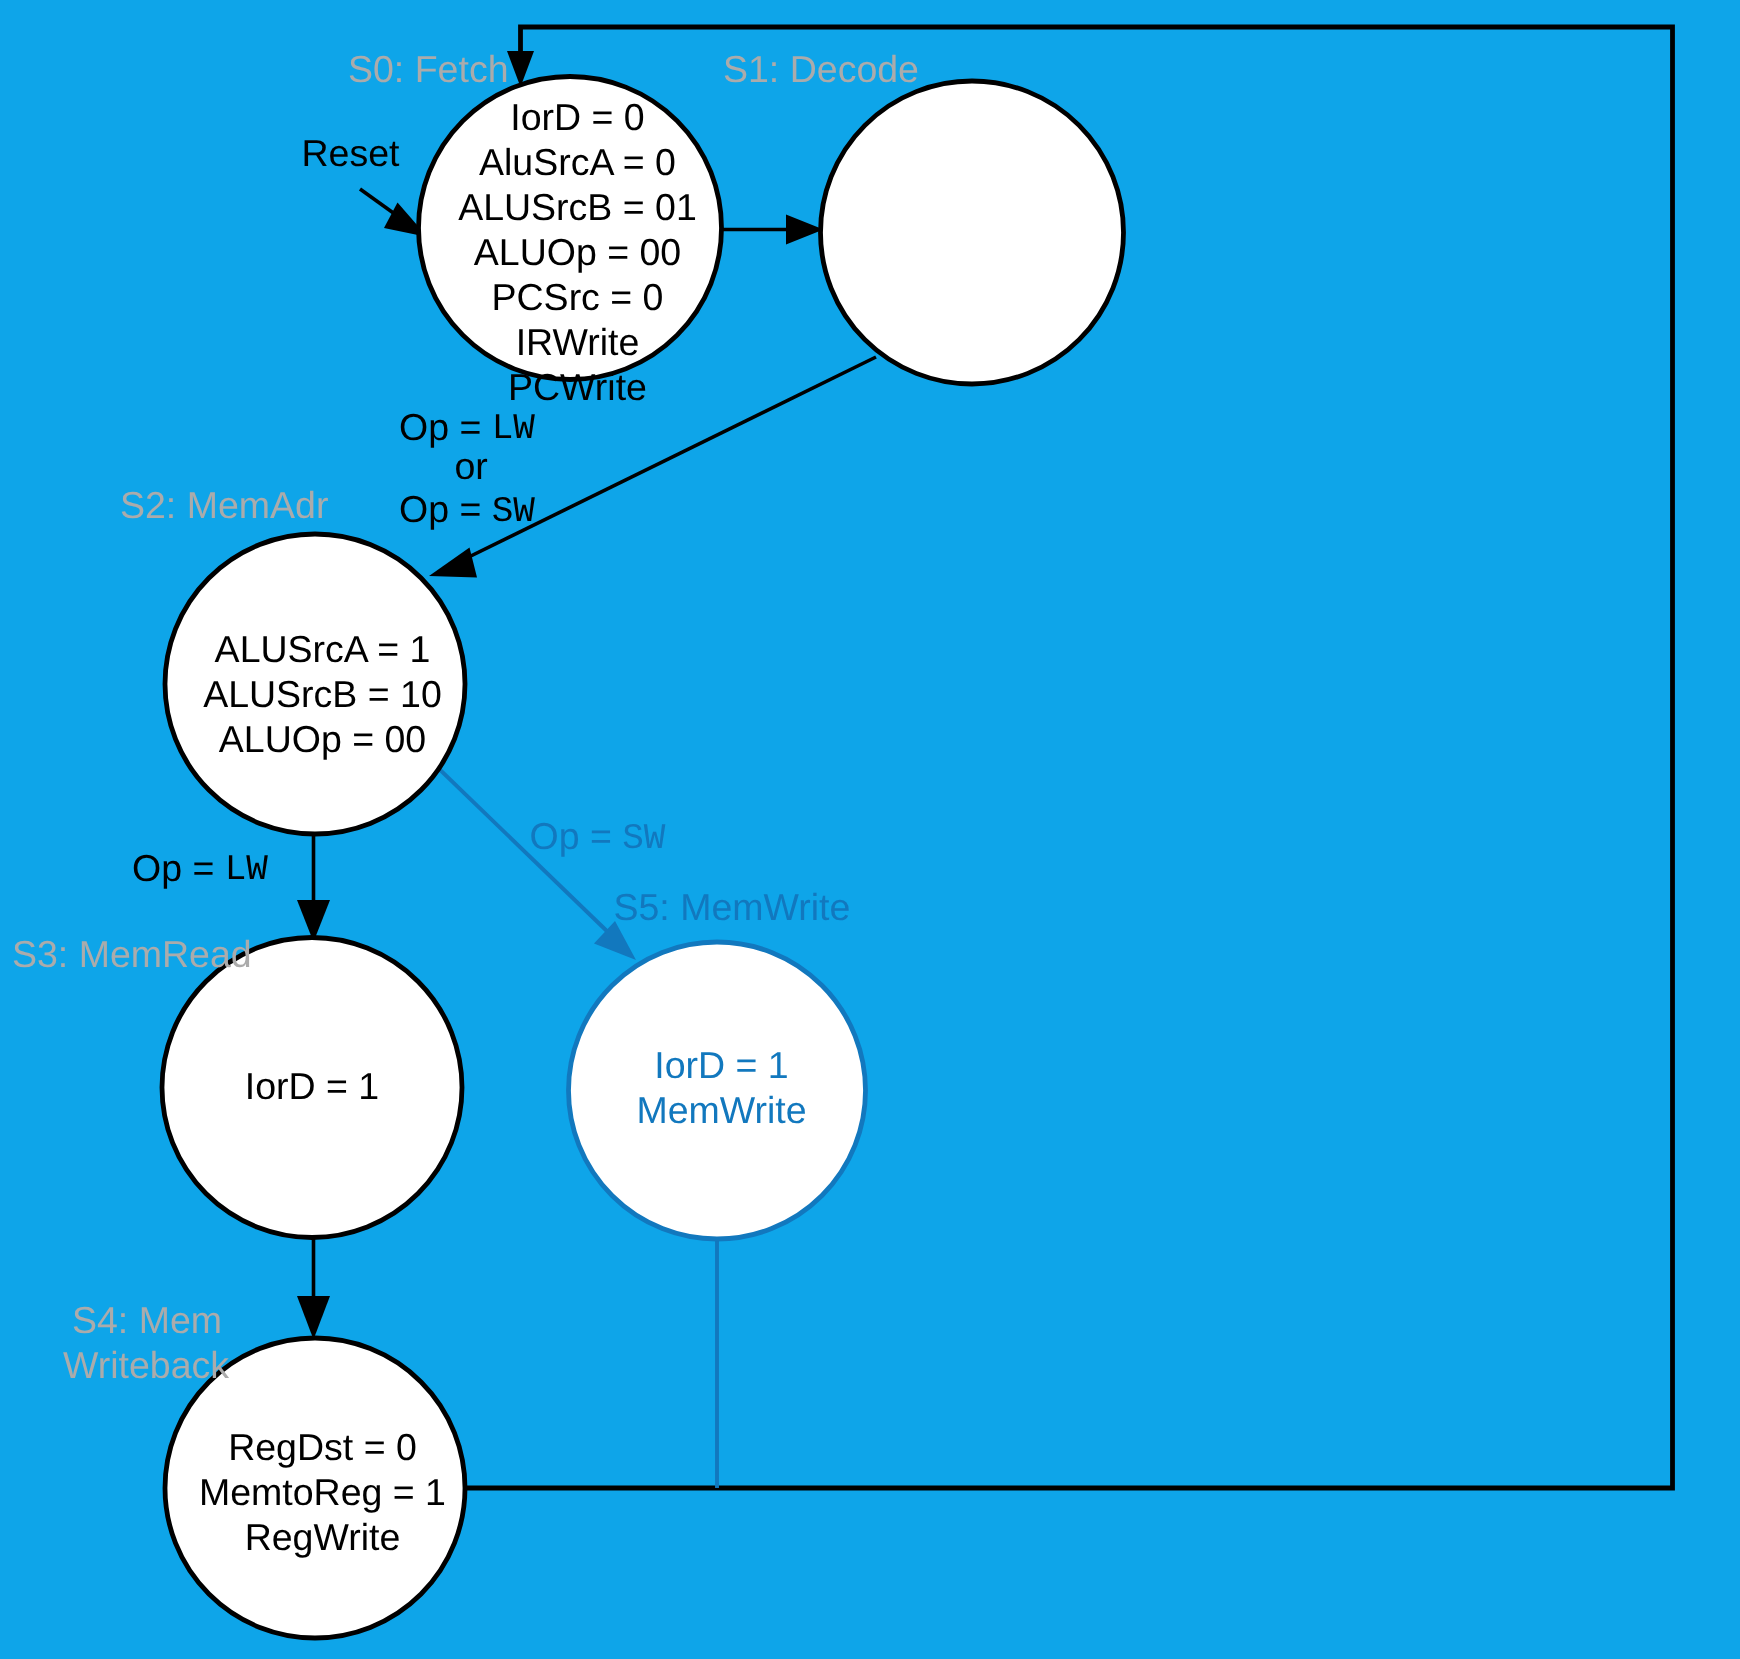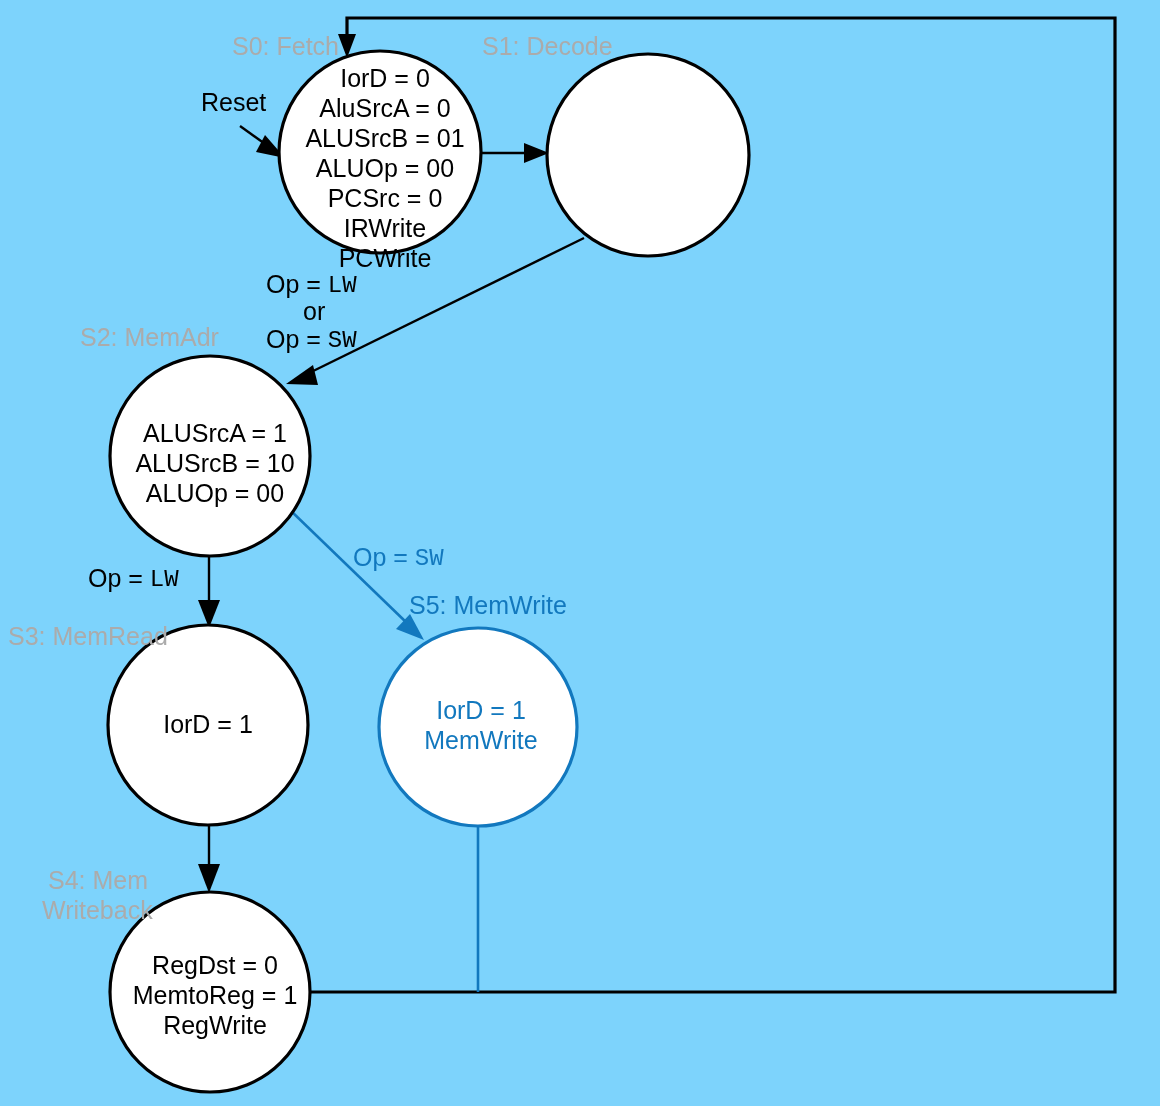--- a/index.html
+++ b/index.html
@@ -8,21 +8,21 @@
     padding: 0;
     background: #ffffff;
   }
   body {
     font-family: "Liberation Sans", sans-serif;
   }
   #diagram-root {
     position: relative;
     width: 1160px;
     height: 1106px;
-    background: #7dd3fc;
+    background: #0ea5e9;
     overflow: hidden;
   }
   svg#fsm-svg {
     position: absolute;
     top: 0;
     left: 0;
     width: 1160px;
     height: 1106px;
     display: block;
   }

